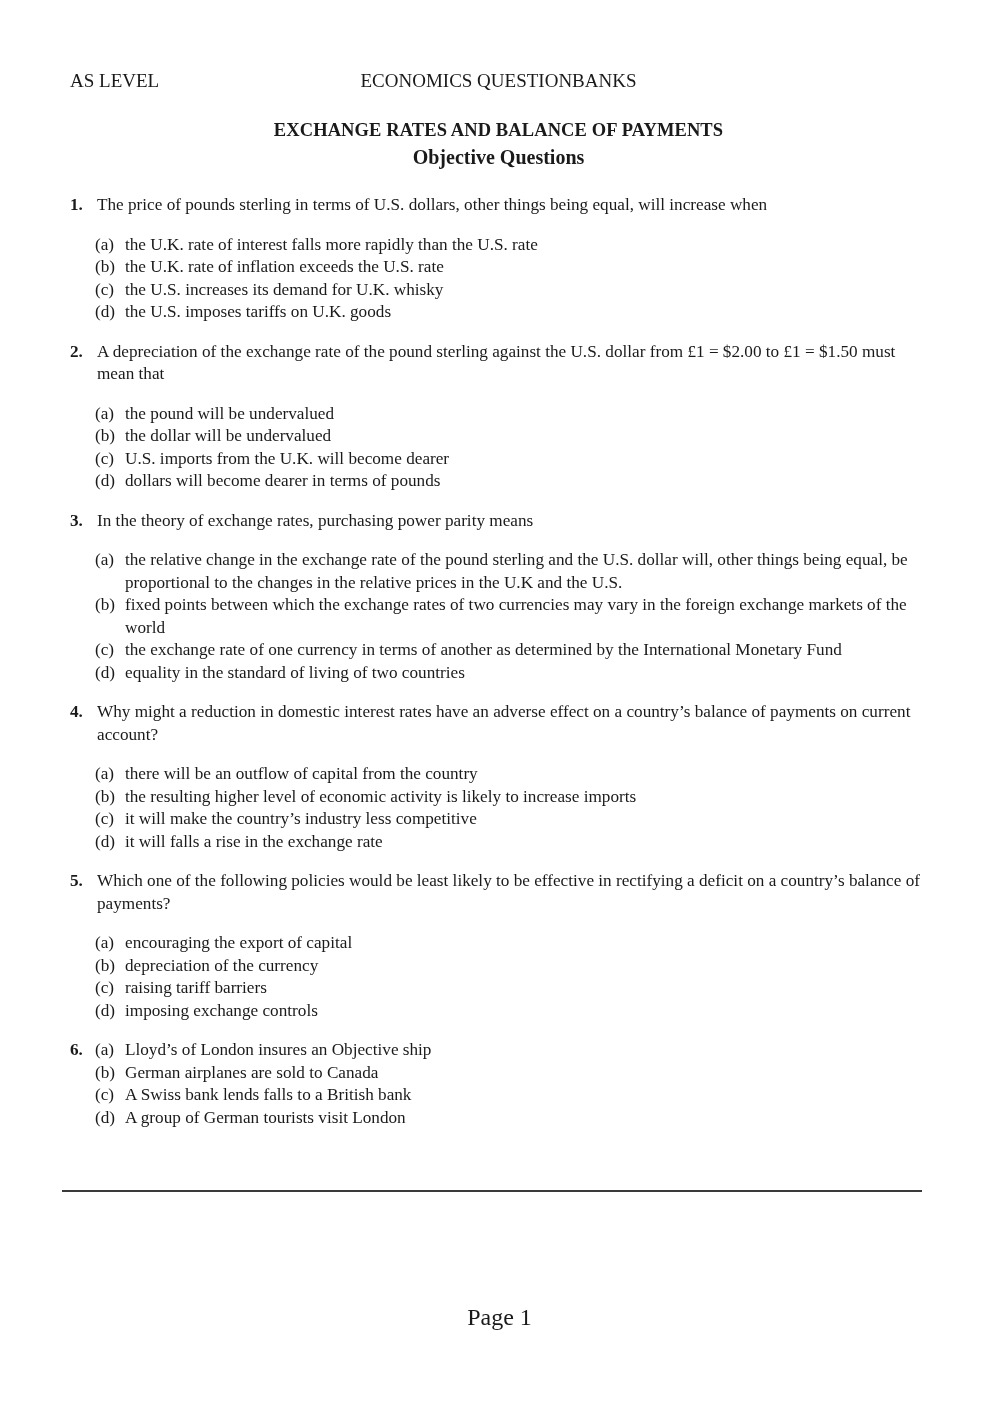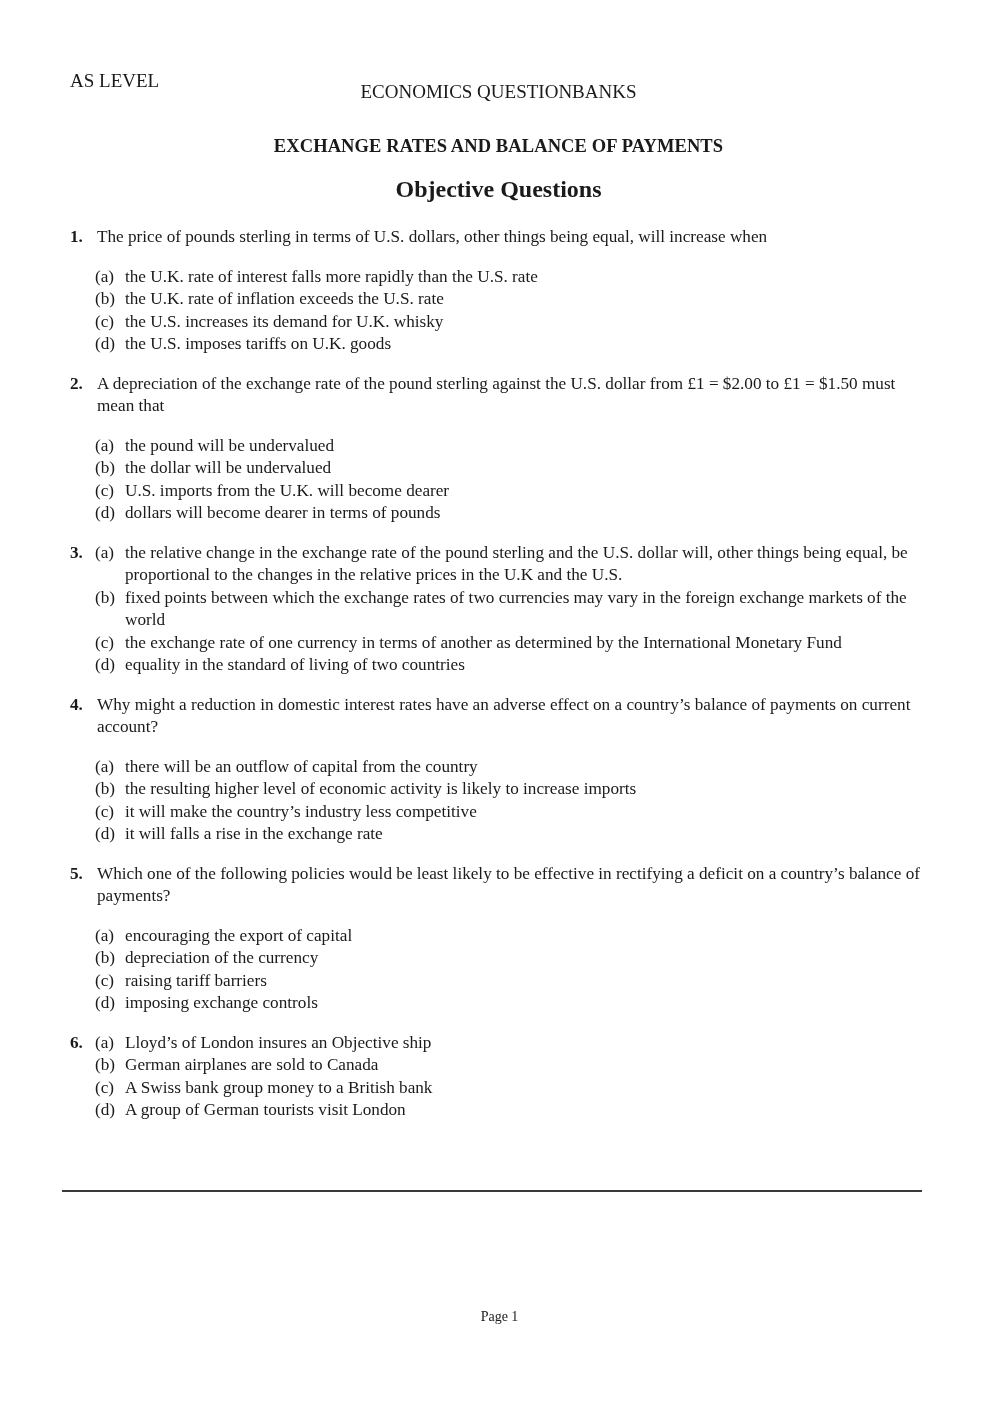--- a/index.html
+++ b/index.html
@@ -38,36 +38,35 @@
     top: 0;
     white-space: nowrap;
   }
   .runhead .center {
     position: absolute;
     left: 0;
     right: 0;
     top: 0;
     text-align: center;
     white-space: nowrap;
-    margin-top: 11px;
   }
 
   
   .doc-title {
-    margin-top: 40px;
+    margin-top: 24px;
     text-align: center;
     font-size: 18.5px;
     font-weight: bold;
     letter-spacing: 0.1px;
     line-height: 22px;
   }
   .doc-subtitle {
-    margin-top: 21px;
-    text-align: center;
-    font-size: 24px;
+    margin-top: 5px;
+    text-align: center;
+    font-size: 20px;
     font-weight: bold;
     line-height: 22px;
   }
 
   
   .questions {
     margin-top: 26px;
   }
   .question {
     margin-bottom: 17px;
@@ -113,21 +112,21 @@
     width: 860px;
     height: 0;
     border-top: 2px solid #3a3a3a;
   }
   .footer {
     position: absolute;
     left: 0;
     right: 0;
     top: 1306px;
     text-align: center;
-    font-size: 14px;
+    font-size: 24px;
     line-height: 22px;
   }
 </style>
 </head>
 <body>
 
 <div class="page">
 
   <div class="runhead">
     <div class="left">AS LEVEL</div>
@@ -185,20 +184,21 @@
         <div class="q-option">
           <span class="opt-label">(d)</span>
           <span class="opt-text">dollars will become dearer in terms of pounds</span>
         </div>
       </div>
     </div>
 
     <div class="question">
       <div class="q-stem">
         <span class="q-num">3.</span>
+        <span>In the theory of exchange rates, purchasing power parity means</span>
       </div>
       <div class="q-options">
         <div class="q-option">
           <span class="opt-label">(a)</span>
           <span class="opt-text">the relative change in the exchange rate of the pound sterling and the U.S. dollar will, other things being equal, be proportional to the changes in the relative prices in the U.K and the U.S.</span>
         </div>
         <div class="q-option">
           <span class="opt-label">(b)</span>
           <span class="opt-text">fixed points between which the exchange rates of two currencies may vary in the foreign exchange markets of the world</span>
         </div>
@@ -271,21 +271,21 @@
         <div class="q-option">
           <span class="opt-label">(a)</span>
           <span class="opt-text">Lloyd’s of London insures an Objective ship</span>
         </div>
         <div class="q-option">
           <span class="opt-label">(b)</span>
           <span class="opt-text">German airplanes are sold to Canada</span>
         </div>
         <div class="q-option">
           <span class="opt-label">(c)</span>
-          <span class="opt-text">A Swiss bank group money to a British bank</span>
+          <span class="opt-text">A Swiss bank lends falls to a British bank</span>
         </div>
         <div class="q-option">
           <span class="opt-label">(d)</span>
           <span class="opt-text">A group of German tourists visit London</span>
         </div>
       </div>
     </div>
 
   </div>
 </div>

